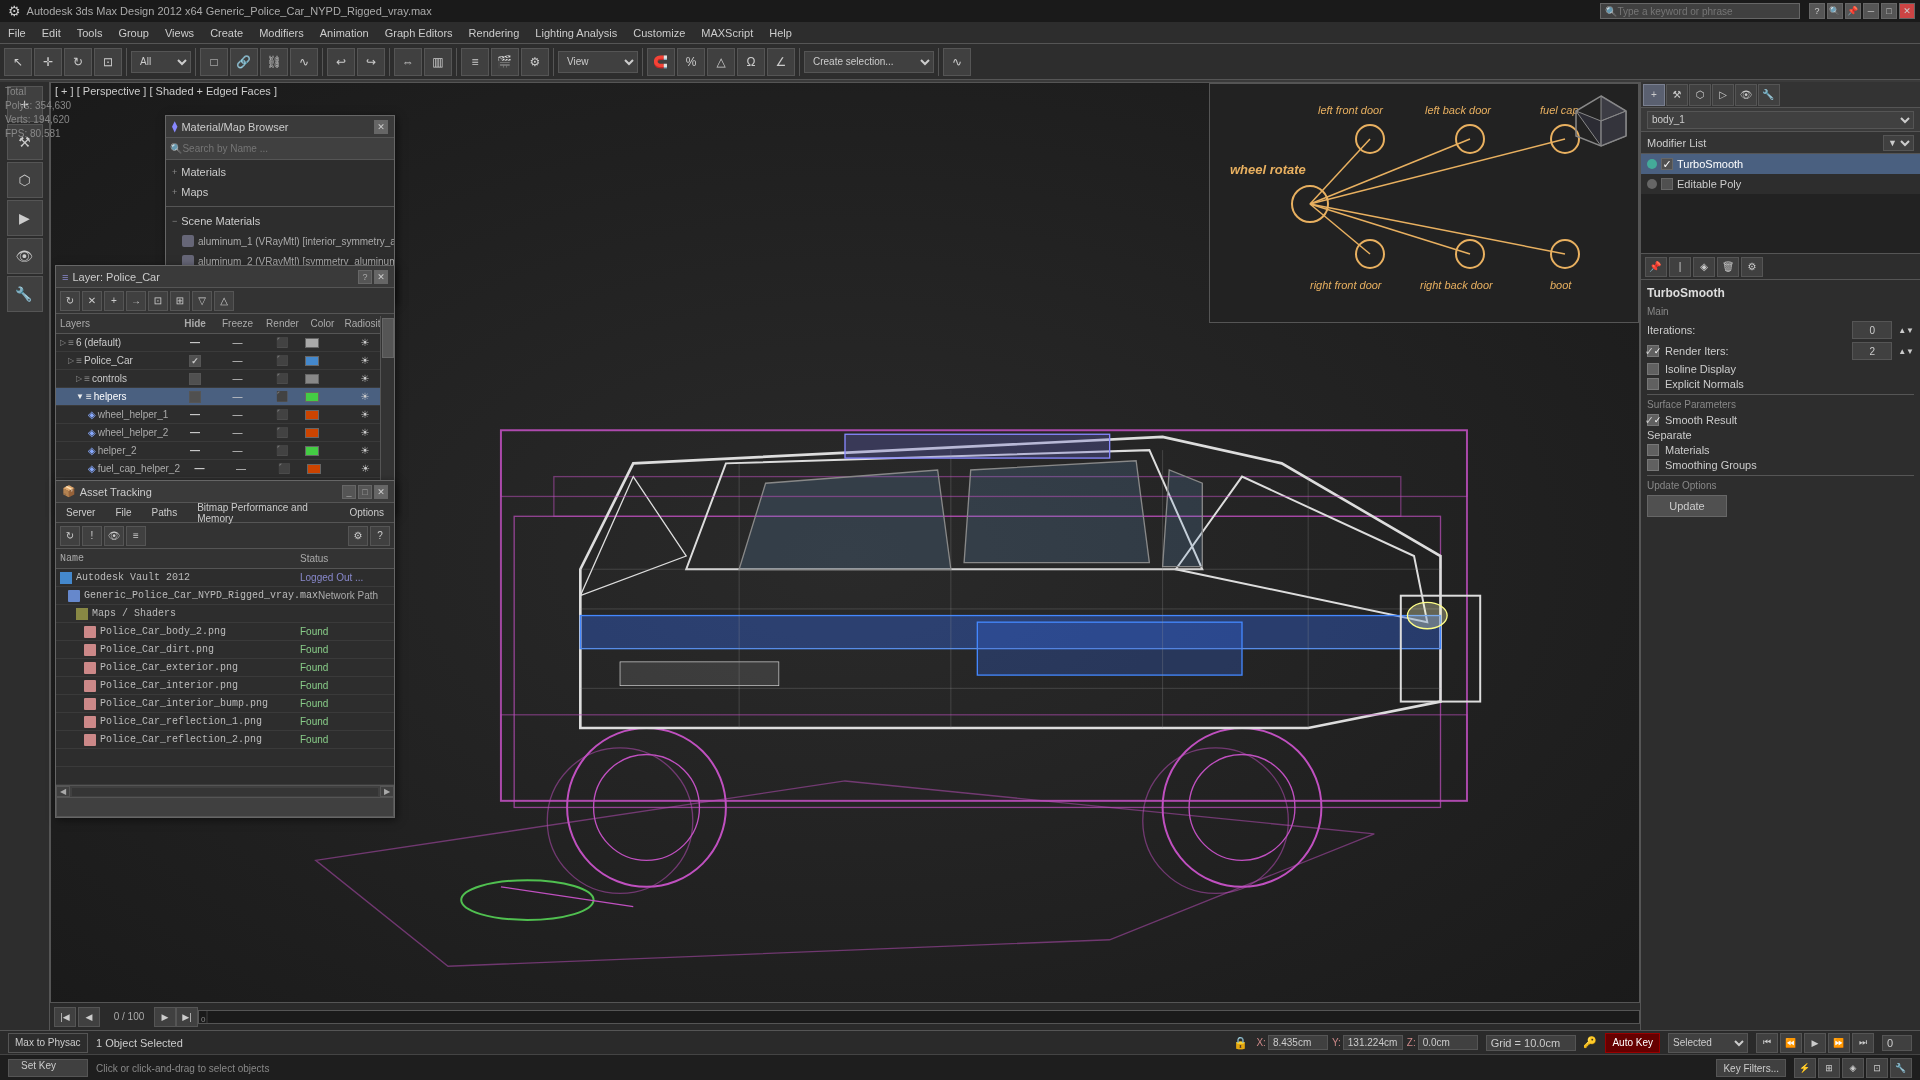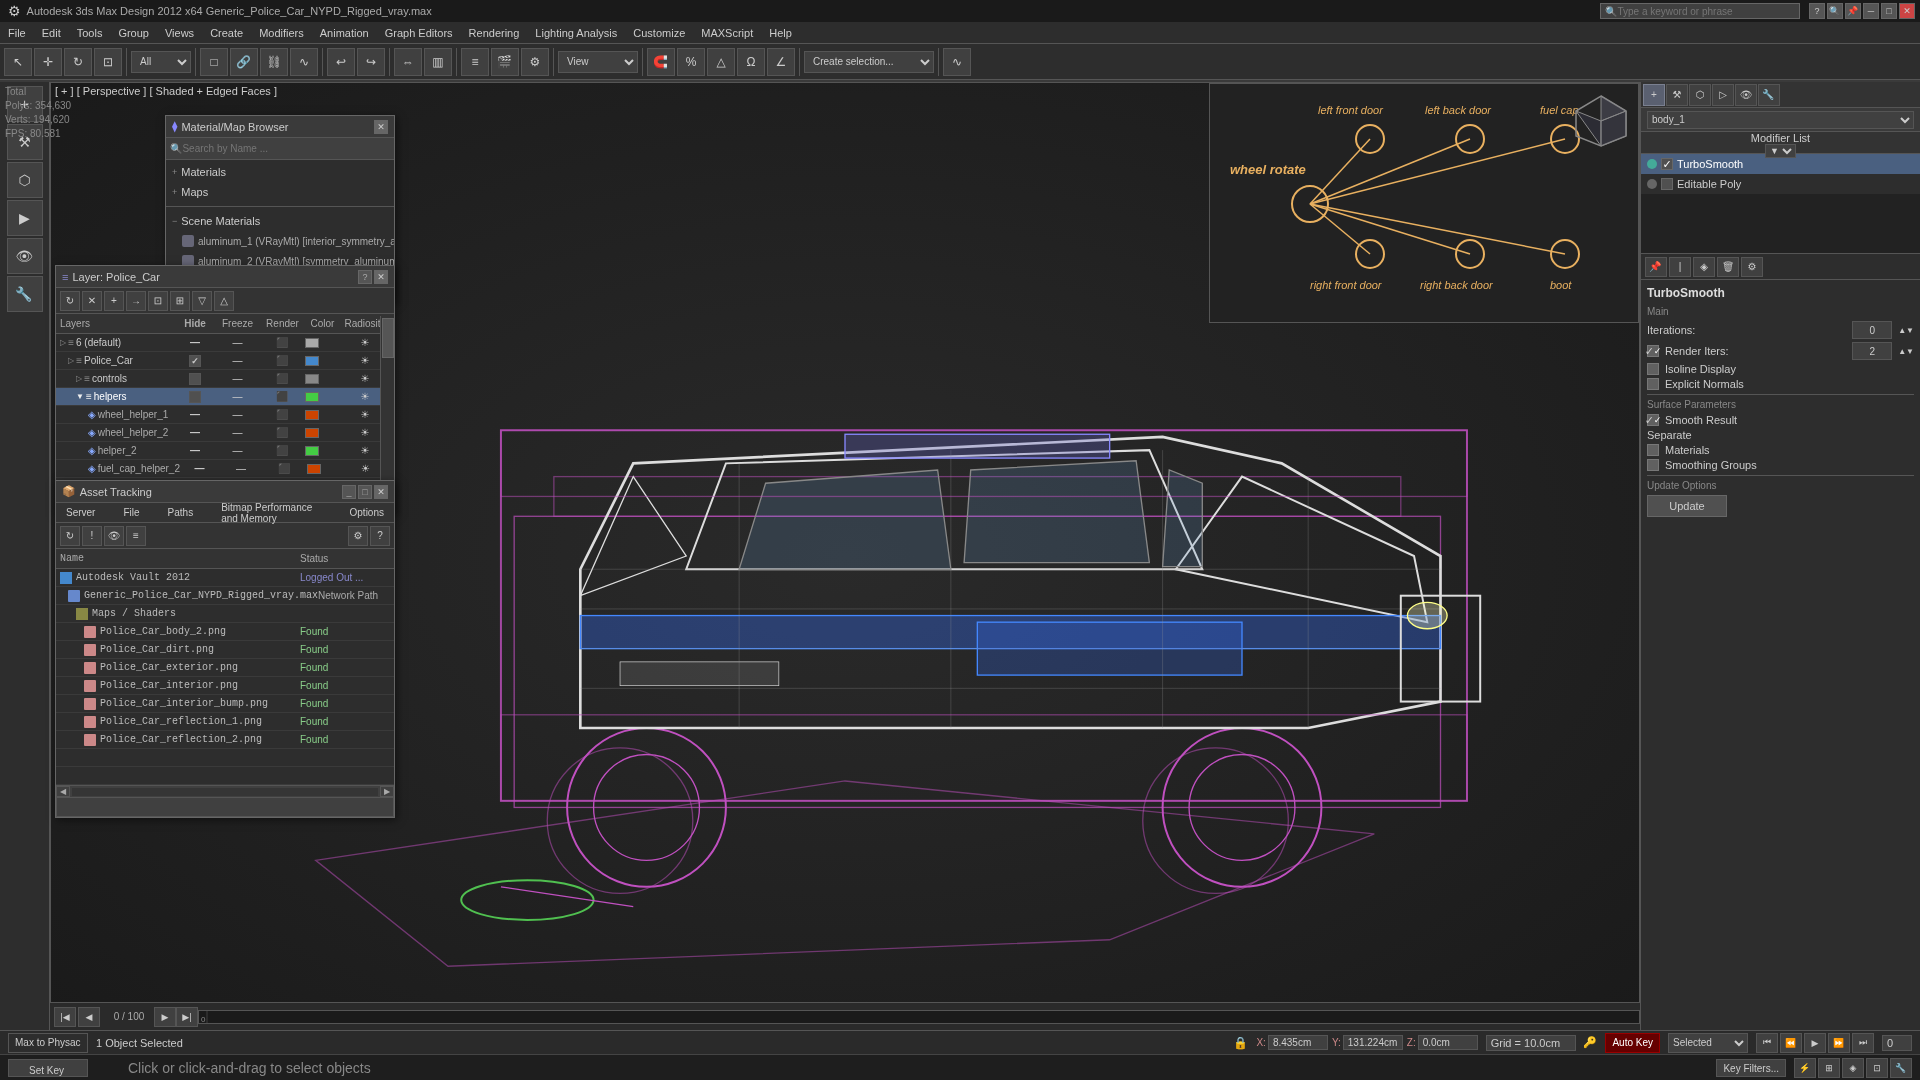--- a/index.html
+++ b/index.html
@@ -174,21 +174,20 @@
     .modifier-list-header {
       height: 22px;
       background: #333;
       border-bottom: 1px solid #555;
       display: flex;
       align-items: center;
       padding: 0 6px;
       font-size: 11px;
       color: #ccc;
       justify-content: space-between;
-      flex-direction: column;
     }
 
     .modifier-item {
       height: 20px;
       display: flex;
       align-items: center;
       padding: 0 6px;
       gap: 4px;
       font-size: 11px;
     }
@@ -505,21 +504,21 @@
       background: #2d2d2d;
       border: 1px solid #666;
       z-index: 200;
     }
     .asset-menubar {
       height: 20px;
       background: #333;
       display: flex;
       align-items: center;
       padding: 0 4px;
-      gap: 16px;
+      gap: 8px;
       border-bottom: 1px solid #555;
     }
     .asset-menu-item {
       padding: 0 6px;
       font-size: 10px;
       color: #ccc;
       cursor: pointer;
     }
     .asset-toolbar {
       height: 26px;
@@ -1557,24 +1556,24 @@
       <div class="play-btn">▶</div>
       <div class="play-btn">⏩</div>
       <div class="play-btn">⏭</div>
     </div>
 
     <div class="coord-value" style="min-width:30px;">
       <span>0</span>
     </div>
   </div>
   <div class="status-bar-bottom">
-    <div style="min-width:80px;background:#404040;border:1px solid #555;height:18px;display:flex;align-items:flex-end;padding:0 20px;">
+    <div style="min-width:80px;background:#404040;border:1px solid #555;height:18px;display:flex;align-items:flex-start;padding:0 12px;">
       <span style="font-size:10px;">Set Key</span>
     </div>
-    <span style="font-size:14px;color:#888;margin-left:32px;">Click or click-and-drag to select objects</span>
+    <span style="font-size:10px;color:#888;">Click or click-and-drag to select objects</span>
     <div style="flex:1;"></div>
     <div style="background:#404040;border:1px solid #555;height:18px;padding:0 6px;display:flex;align-items:center;cursor:pointer;">
       <span style="font-size:10px;">Key Filters...</span>
     </div>
 
     <div style="display:flex;gap:2px;">
       <div class="play-btn">⚡</div>
       <div class="play-btn">⊞</div>
       <div class="play-btn">◈</div>
       <div class="play-btn">⊡</div>

